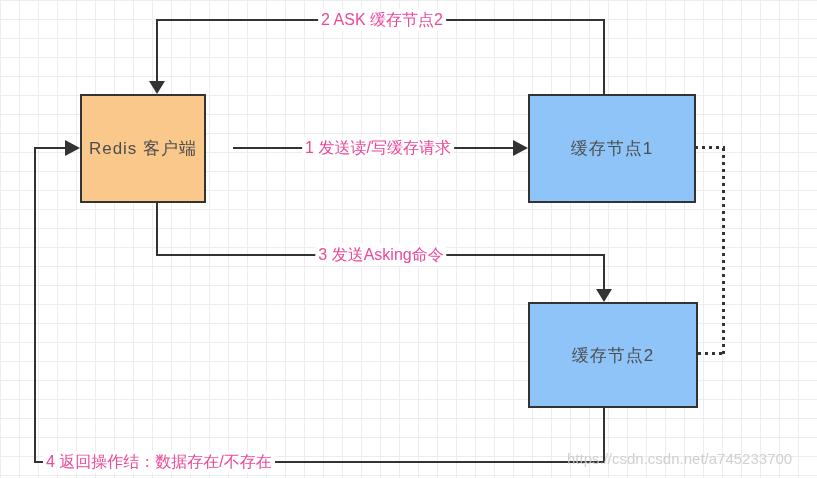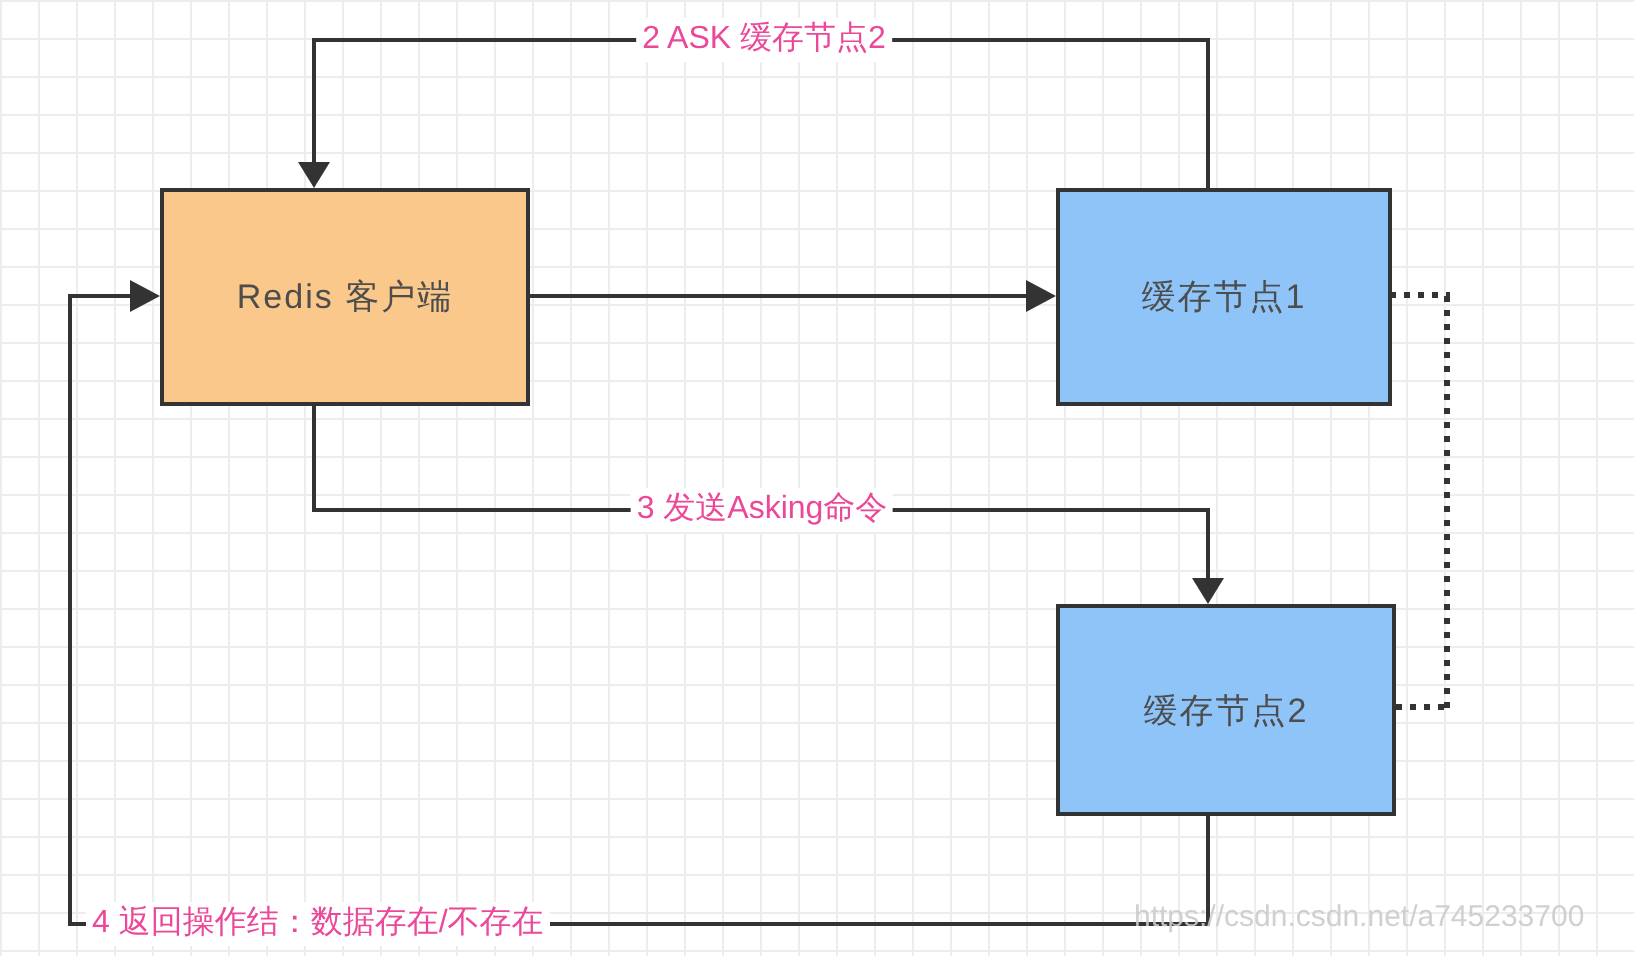--- a/index.html
+++ b/index.html
@@ -57,39 +57,40 @@
 <div id="canvas">
 
   <div class="hline" style="left:156px;top:19px;width:448px;"></div>
   <div class="vline" style="left:603px;top:19px;height:76px;"></div>
   <div class="vline" style="left:156px;top:19px;height:64px;"></div>
   <div class="arrow-down" style="left:149px;top:81px;"></div>
   <div class="edge-label" style="left:382px;top:20px;">2 ASK 缓存节点2</div>
 
   <div class="hline" style="left:233px;top:147px;width:284px;"></div>
   <div class="arrow-right" style="left:513px;top:140px;"></div>
+  <div class="edge-label" style="left:378px;top:148px;">1 发送读/写缓存请求</div>
 
   <div class="vline" style="left:156px;top:203px;height:52px;"></div>
   <div class="hline" style="left:156px;top:254px;width:449px;"></div>
   <div class="vline" style="left:603px;top:254px;height:37px;"></div>
   <div class="arrow-down" style="left:596px;top:289px;"></div>
   <div class="edge-label" style="left:381px;top:255px;">3 发送Asking命令</div>
 
   <div class="vline" style="left:603px;top:408px;height:55px;"></div>
   <div class="hline" style="left:34px;top:461px;width:571px;"></div>
   <div class="vline" style="left:34px;top:148px;height:315px;"></div>
   <div class="hline" style="left:34px;top:147px;width:32px;"></div>
   <div class="arrow-right" style="left:65px;top:140px;"></div>
   <div class="edge-label left-anchor" style="left:30px;top:462px;margin-left:13px;">4 返回操作结：数据存在/不存在</div>
 
   <div class="dot-h" style="left:681px;top:146px;width:44px;"></div>
   <div class="dot-v" style="left:722px;top:148px;height:208px;"></div>
   <div class="dot-h" style="left:684px;top:352px;width:41px;"></div>
 
-  <div class="node node-orange" style="left:80px;top:94px;width:185px;height:109px;">
+  <div class="node node-orange" style="left:80px;top:94px;width:126px;height:109px;">
     <span>Redis 客户端</span>
   </div>
 
   <div class="node node-blue" style="left:528px;top:94px;width:168px;height:109px;">
     <span>缓存节点1</span>
   </div>
 
   <div class="node node-blue" style="left:528px;top:302px;width:170px;height:106px;">
     <span>缓存节点2</span>
   </div>

